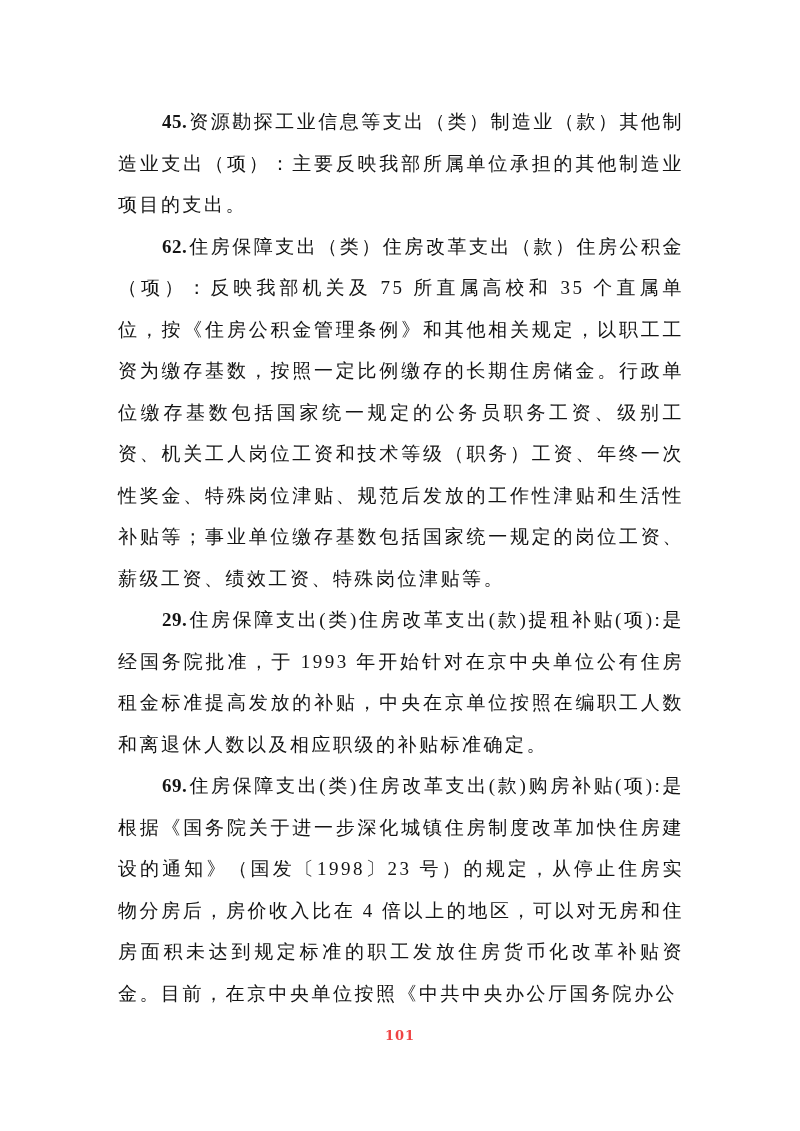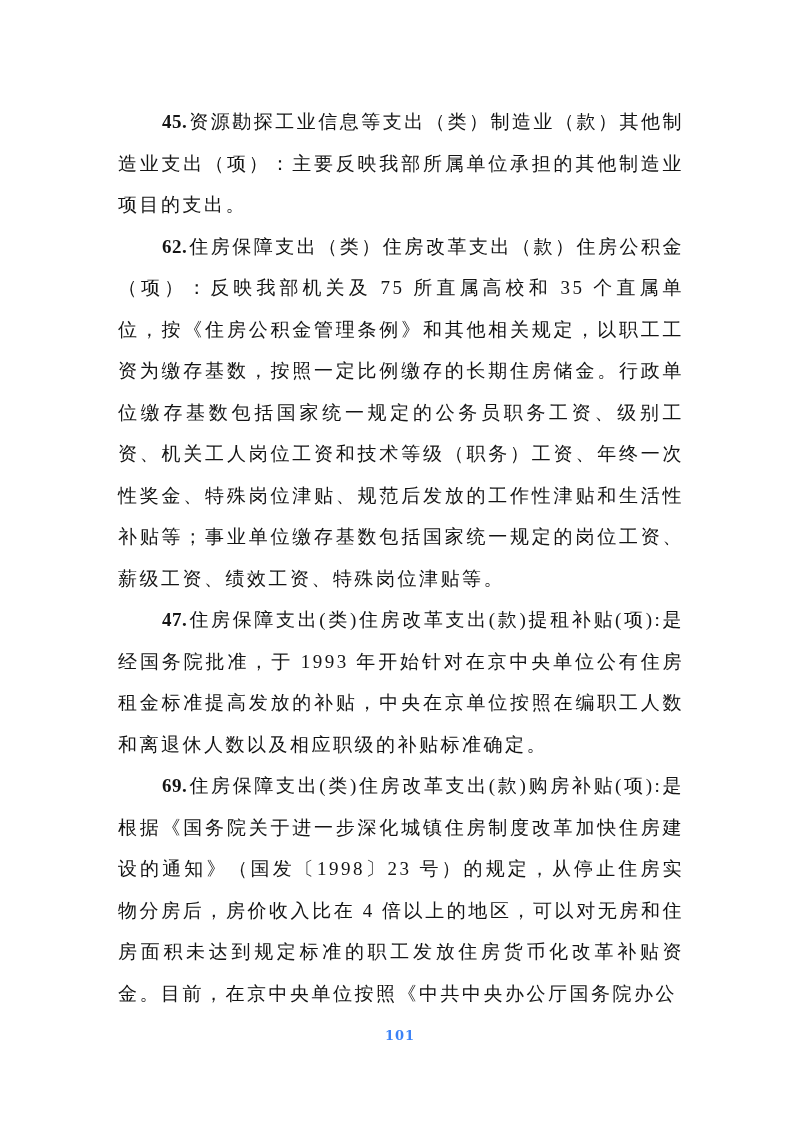--- a/index.html
+++ b/index.html
@@ -46,40 +46,40 @@
   }
   .page-number {
     position: absolute;
     left: 0;
     top: 1028px;
     width: 800px;
     text-align: center;
     font-size: 13px;
     font-weight: 700;
     letter-spacing: 1px;
-    color: #3b82f6;
+    color: #ef4444;
     font-family: "DejaVu Serif", "Liberation Serif", serif;
   }
 </style>
 </head>
 <body>
 
 <div class="page">
   <div class="content">
 
     <p class="para">
       <span class="num">45.</span><span>资源勘探工业信息等支出（类）制造业（款）其他制造业支出（项）：主要反映我部所属单位承担的其他制造业项目的支出。</span>
     </p>
 
     <p class="para">
       <span class="num">62.</span><span>住房保障支出（类）住房改革支出（款）住房公积金（项）：反映我部机关及 75 所直属高校和 35 个直属单位，按《住房公积金管理条例》和其他相关规定，以职工工资为缴存基数，按照一定比例缴存的长期住房储金。行政单位缴存基数包括国家统一规定的公务员职务工资、级别工资、机关工人岗位工资和技术等级（职务）工资、年终一次性奖金、特殊岗位津贴、规范后发放的工作性津贴和生活性补贴等；事业单位缴存基数包括国家统一规定的岗位工资、薪级工资、绩效工资、特殊岗位津贴等。</span>
     </p>
 
     <p class="para">
-      <span class="num">47.</span><span>住房保障支出(类)住房改革支出(款)提租补贴(项):是经国务院批准，于 1993 年开始针对在京中央单位公有住房租金标准提高发放的补贴，中央在京单位按照在编职工人数和离退休人数以及相应职级的补贴标准确定。</span>
+      <span class="num">29.</span><span>住房保障支出(类)住房改革支出(款)提租补贴(项):是经国务院批准，于 1993 年开始针对在京中央单位公有住房租金标准提高发放的补贴，中央在京单位按照在编职工人数和离退休人数以及相应职级的补贴标准确定。</span>
     </p>
 
     <p class="para">
       <span class="num">69.</span><span>住房保障支出(类)住房改革支出(款)购房补贴(项):是根据《国务院关于进一步深化城镇住房制度改革加快住房建设的通知》（国发〔1998〕23 号）的规定，从停止住房实物分房后，房价收入比在 4 倍以上的地区，可以对无房和住房面积未达到规定标准的职工发放住房货币化改革补贴资金。目前，在京中央单位按照《中共中央办公厅国务院办公</span>
     </p>
 
   </div>
 
   <div class="page-number">101</div>
 </div>

